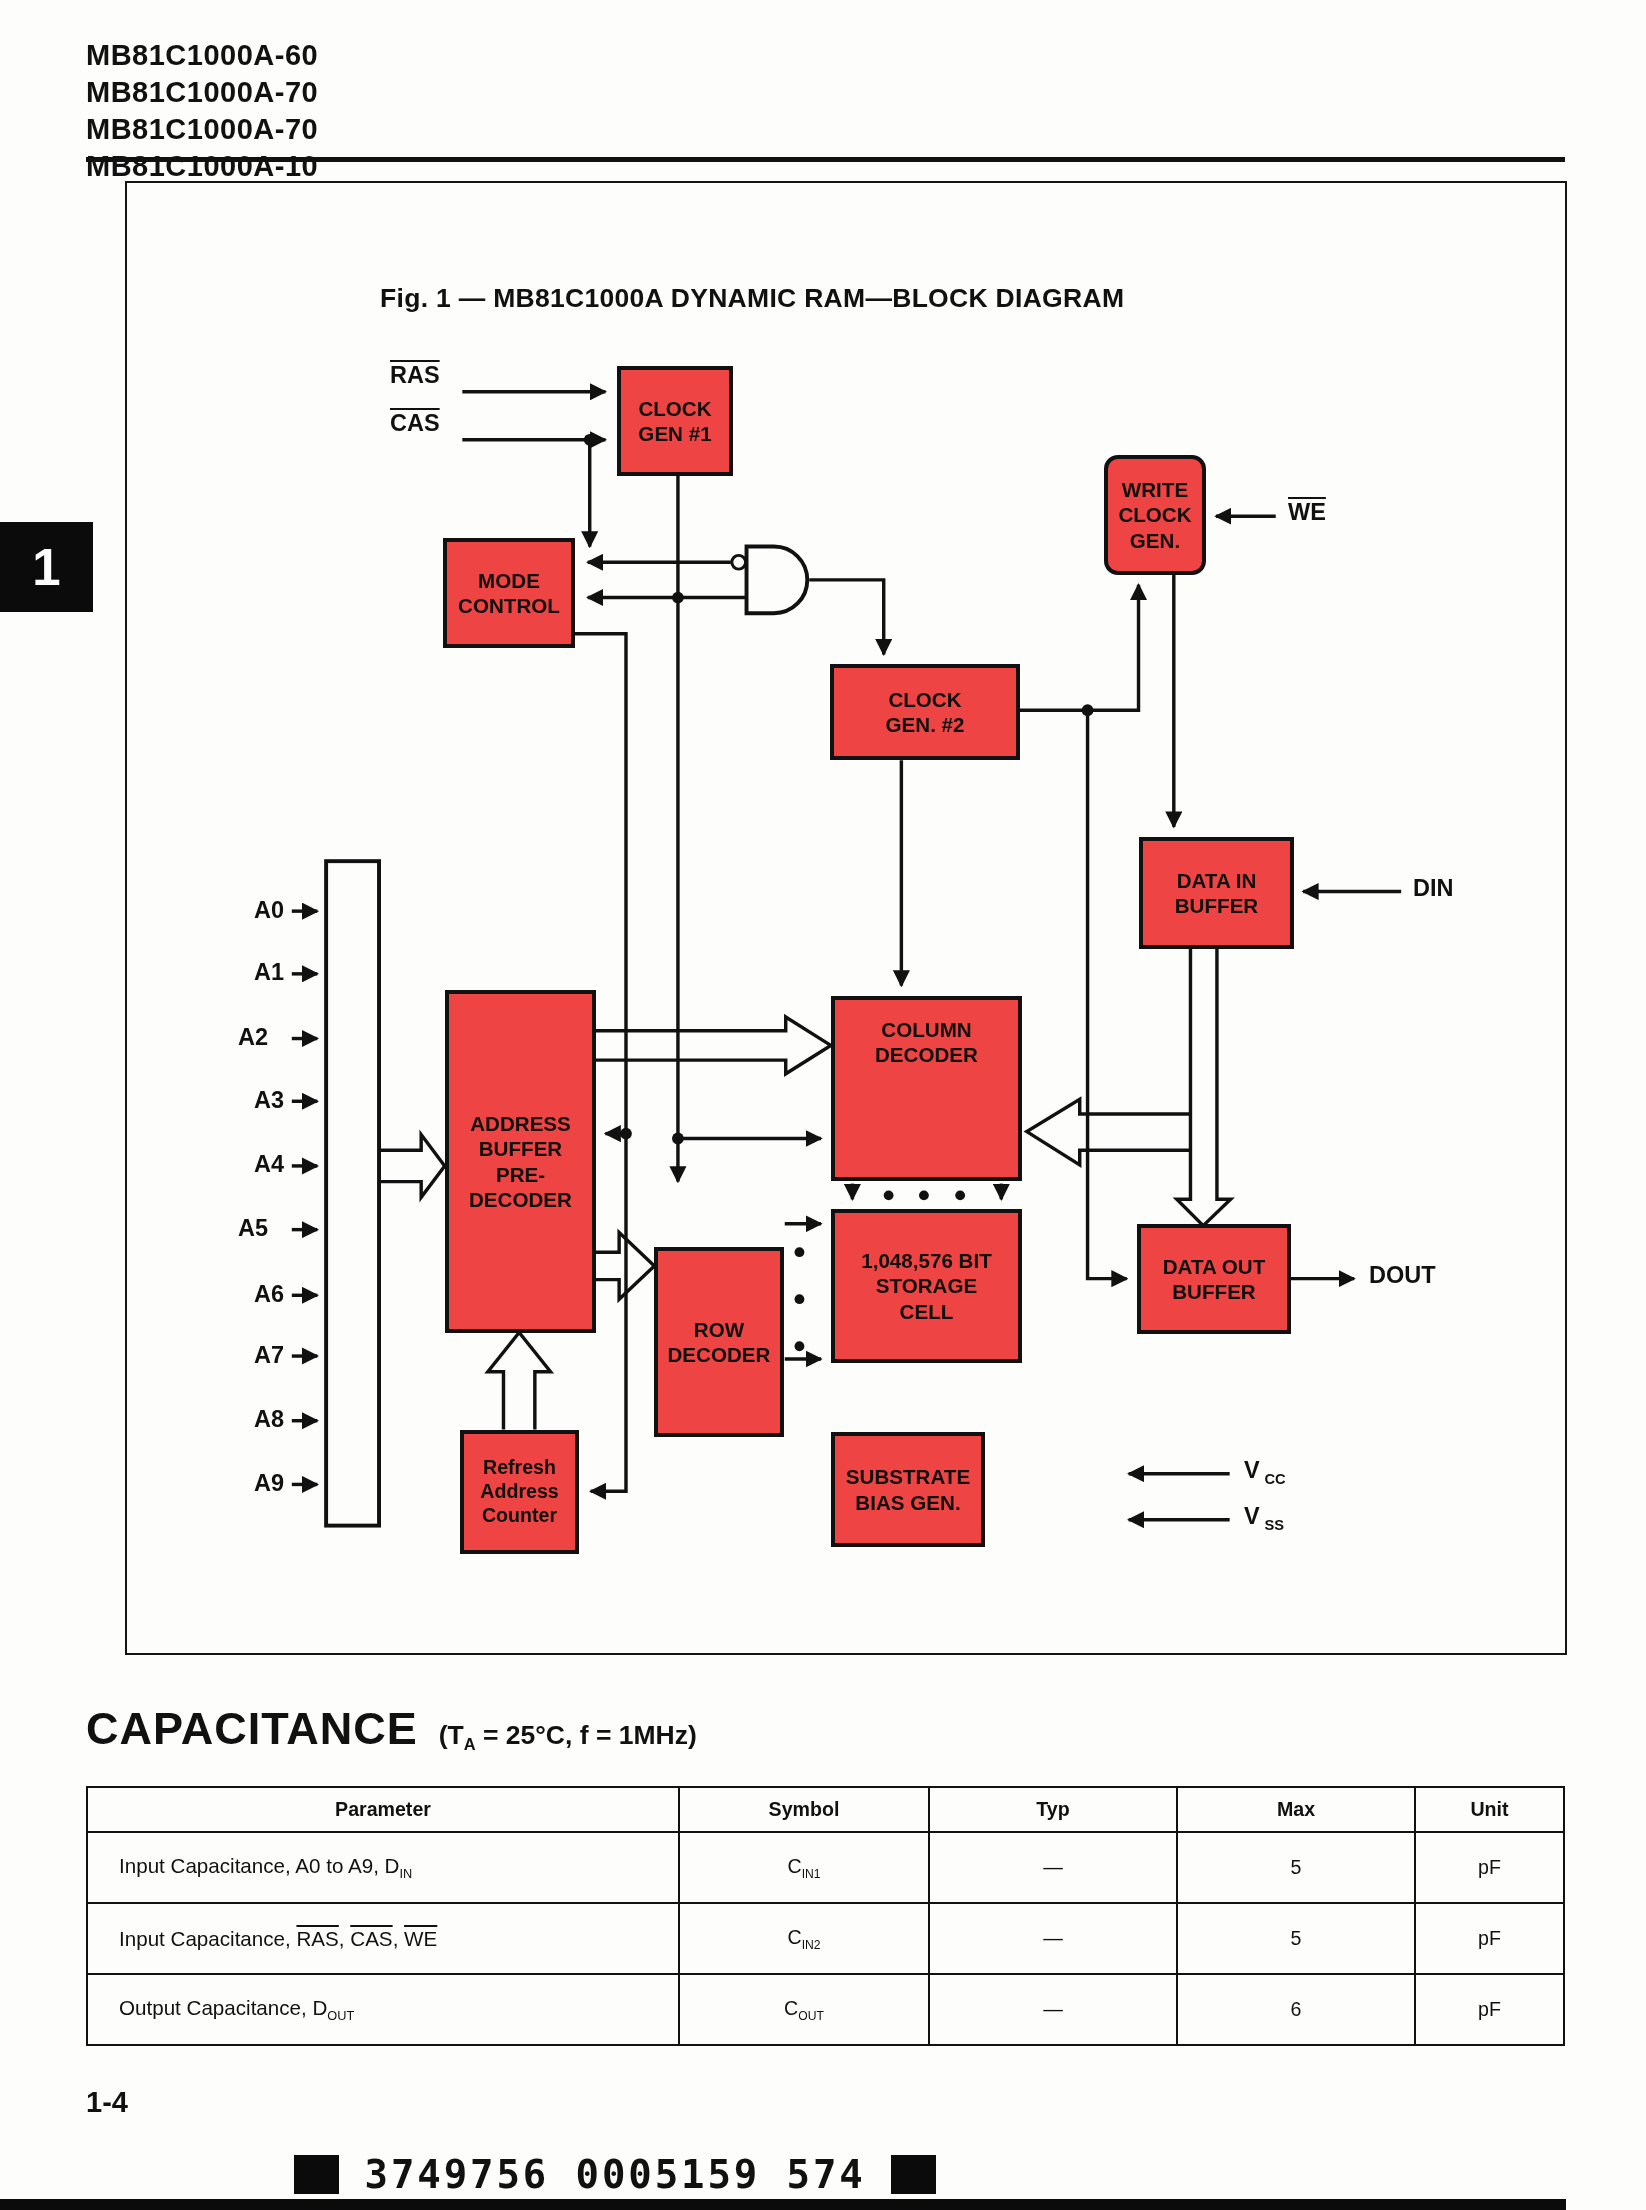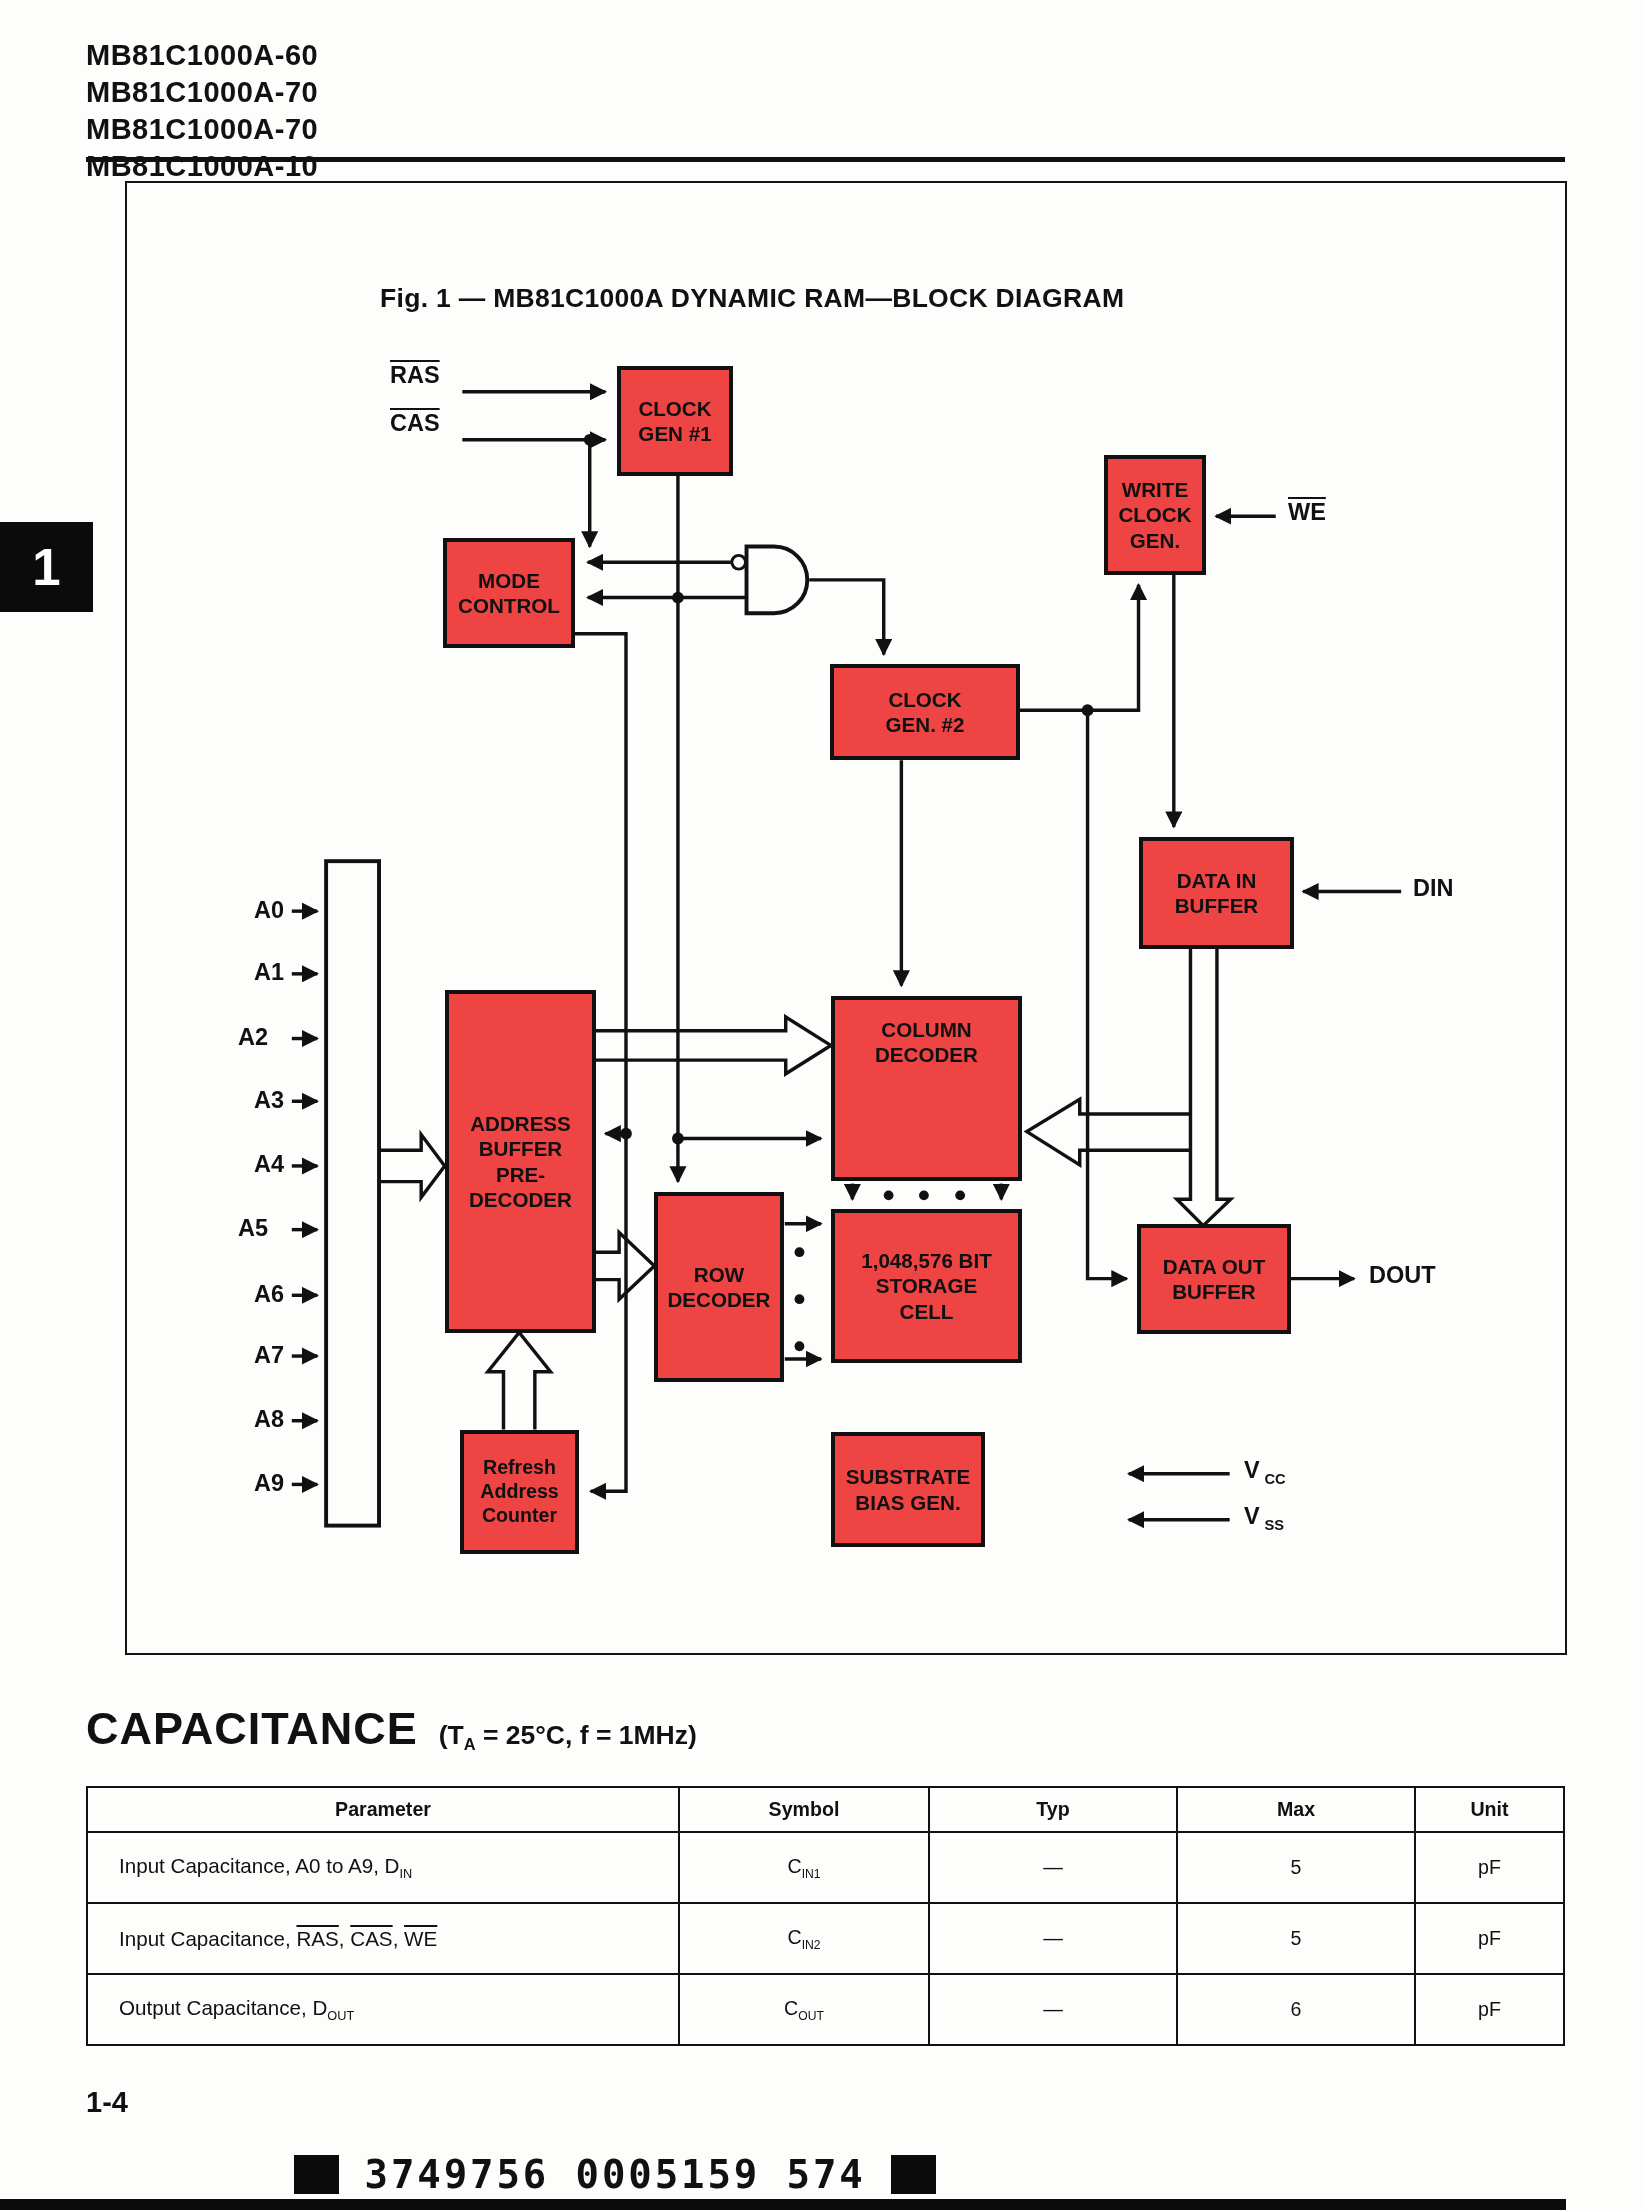--- a/index.html
+++ b/index.html
@@ -120,38 +120,38 @@
       </g>
       <g>
         <path d="M760 556 H788 A34 34 0 0 1 788 624 H760 Z" fill="#fdfdfc" stroke="#111" stroke-width="4"></path>
         <circle cx="752" cy="572" r="7" fill="#fdfdfc" stroke="#111" stroke-width="3"></circle>
       </g>
       <rect x="331" y="877" width="54" height="678" fill="#fdfdfc" stroke="#111" stroke-width="4"></rect>
     </svg>
 
     <div class="blk" style="left:490px;top:183px;width:116px;height:110px;">CLOCK
 GEN #1</div>
-    <div class="blk" style="left:977px;top:272px;width:102px;height:120px;">WRITE
+    <div class="blk" style="left:977px;top:272px;width:102px;height:120px;border-radius:14px;">WRITE
 CLOCK
 GEN.</div>
     <div class="blk" style="left:316px;top:355px;width:132px;height:110px;">MODE
 CONTROL</div>
     <div class="blk" style="left:703px;top:481px;width:190px;height:96px;">CLOCK
 GEN. #2</div>
     <div class="blk" style="left:1012px;top:654px;width:155px;height:112px;">DATA IN
 BUFFER</div>
     <div class="blk" style="left:704px;top:813px;width:191px;height:185px;padding:0;flex-direction:column;justify-content:stretch;align-items:stretch;">
       <div style="flex:0 0 84px;display:flex;align-items:center;justify-content:center;">COLUMN
 DECODER</div>
     </div>
     <div class="blk" style="left:318px;top:807px;width:151px;height:343px;">ADDRESS
 BUFFER
 PRE-
 DECODER</div>
-    <div class="blk" style="left:527px;top:1009px;width:130px;height:190px;">ROW
+    <div class="blk" style="left:527px;top:1064px;width:130px;height:190px;">ROW
 DECODER</div>
     <div class="blk" style="left:704px;top:1026px;width:191px;height:154px;">1,048,576 BIT
 STORAGE
 CELL</div>
     <div class="blk" style="left:1010px;top:1041px;width:154px;height:110px;">DATA OUT
 BUFFER</div>
     <div class="blk" style="left:333px;top:1247px;width:119px;height:124px;font-size:19.6px;">Refresh
 Address
 Counter</div>
     <div class="blk" style="left:704px;top:1249px;width:154px;height:115px;">SUBSTRATE

